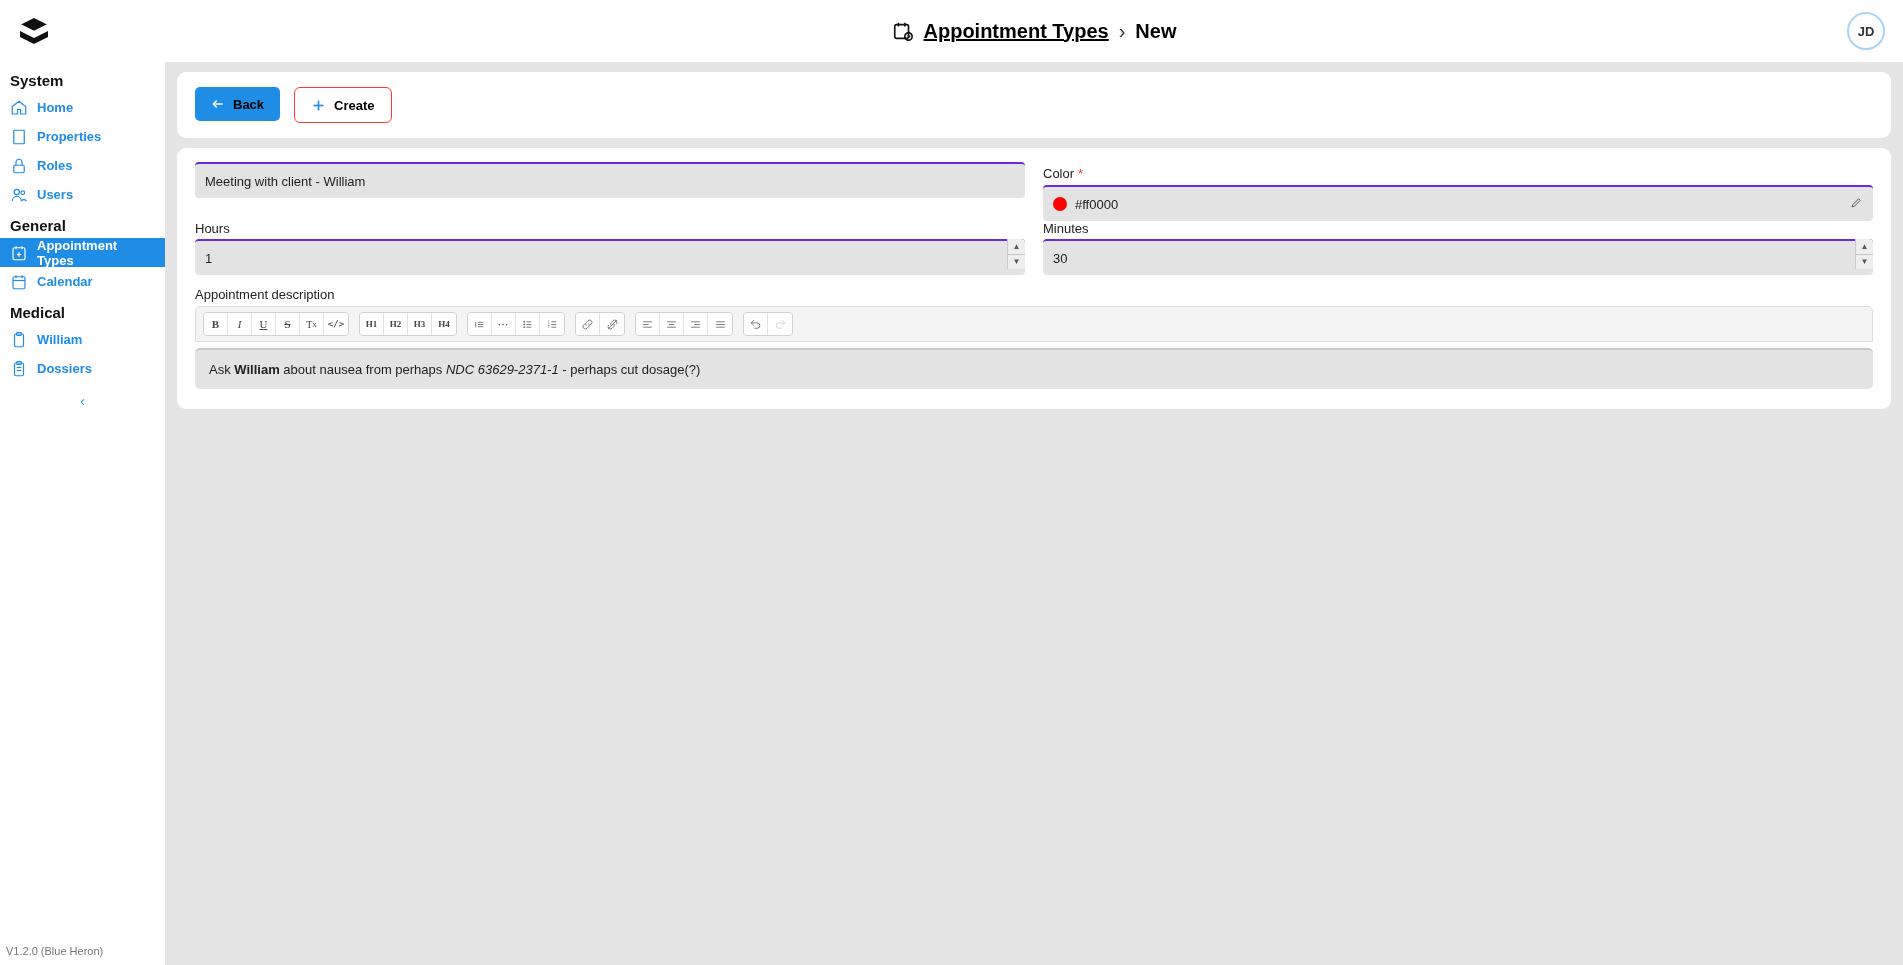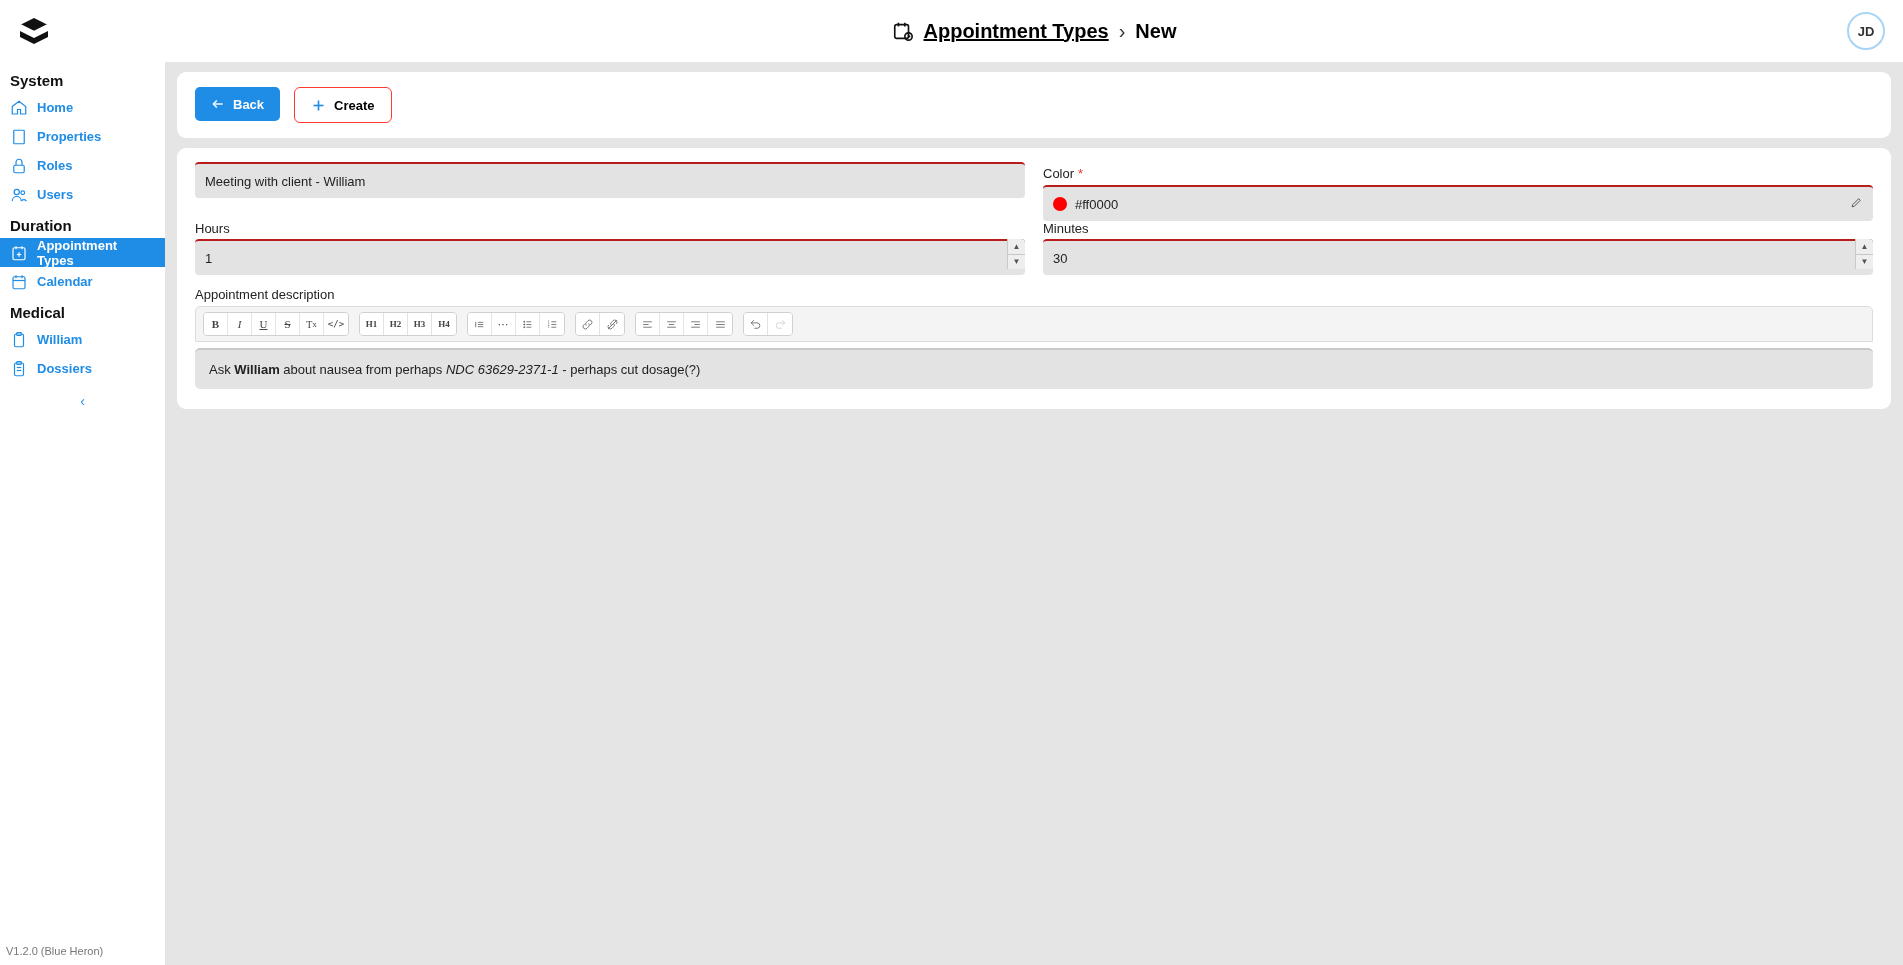--- a/index.html
+++ b/index.html
@@ -27,31 +27,31 @@
 
 .collapse-chevron { color: #1f8ce6; text-align: center; font-size: 14px; padding: 10px 0; cursor: pointer; }
 .version { position: absolute; bottom: 8px; left: 6px; font-size: 11px; color: #777; }
 
 .content-wrap { flex: 1; background: #e5e5e5; padding: 10px 12px; overflow: auto; }
 
 .card { background: #fff; border-radius: 9px; padding: 15px 18px; margin-bottom: 10px; }
 
 .toolbar { display: flex; gap: 14px; }
 .btn { display: inline-flex; align-items: center; gap: 8px; height: 34px; padding: 0 16px; border-radius: 5px; font-size: 13px; font-weight: 700; cursor: pointer; border: none; }
-.btn-primary { background: #1f8ce6; color: #ffffff; }
+.btn-primary { background: #1f8ce6; color: #000000; }
 .btn-create-outer { border: 1px solid #ff3b30; border-radius: 6px; padding: 2px; display: inline-block; }
 .btn-create-inner { background: #fff; color: #000000; border: none; display: inline-flex; align-items: center; gap: 8px; height: 30px; padding: 0 14px; border-radius: 4px; font-size: 13px; font-weight: 700; cursor: pointer; }
 
 .form-card { padding: 14px 18px 20px 18px; }
 .row { display: flex; gap: 18px; }
 .col { flex: 1; display: flex; flex-direction: column; }
 .field-label { font-size: 13px; color: #222; margin-bottom: 4px; margin-top: 4px; }
 .req { color: #e53935; margin-left: 4px; }
 
-.input, .color-input, .number-input { height: 36px; background: #e3e3e3; border: none; border-top: 2px solid #b91c1c; border-radius: 4px; padding: 16px 10px; font-size: 13px; color: #222; width: 100%; }
+.input, .color-input, .number-input { height: 36px; background: #e3e3e3; border: none; border-top: 2px solid #6d28d9; border-radius: 4px; padding: 16px 10px; font-size: 13px; color: #222; width: 100%; }
 
 .color-input { display: flex; align-items: center; gap: 8px; position: relative; }
 .color-swatch { width: 14px; height: 14px; border-radius: 50%; background: #ff0000; }
 .color-text { font-size: 13px; color: #222; }
 .edit-icon { position: absolute; right: 10px; color: #555; cursor: pointer; }
 
 .number-wrap { position: relative; display: flex; }
 .number-input { padding-right: 22px; }
 .spinner { position: absolute; right: 0; top: 0; width: 18px; height: 30px; display: flex; flex-direction: column; border-left: 1px solid #c9c9c9; }
 .spinner div { flex: 1; display: flex; align-items: center; justify-content: center; font-size: 8px; color: #555; cursor: pointer; background: #eee; }
@@ -123,21 +123,21 @@
           <svg viewBox="0 0 24 24">
             <circle cx="9" cy="8" r="3.5"></circle>
             <path d="M3 20 a6 6 0 0 1 12 0"></path>
             <circle cx="17" cy="9" r="2.5"></circle>
             <path d="M15 20 a5 5 0 0 1 7 0"></path>
           </svg>
         </span>
       <span>Users</span>
     </div>
 
-    <div class="nav-section-title">Duration</div>
+    <div class="nav-section-title">General</div>
     <div class="nav-item active">
       <span class="nav-icon">
           <svg viewBox="0 0 24 24">
             <rect x="4" y="5" width="16" height="16" rx="2"></rect>
             <line x1="8" y1="3" x2="8" y2="7"></line>
             <line x1="16" y1="3" x2="16" y2="7"></line>
             <line x1="12" y1="11" x2="12" y2="17"></line>
             <line x1="9" y1="14" x2="15" y2="14"></line>
           </svg>
         </span>

